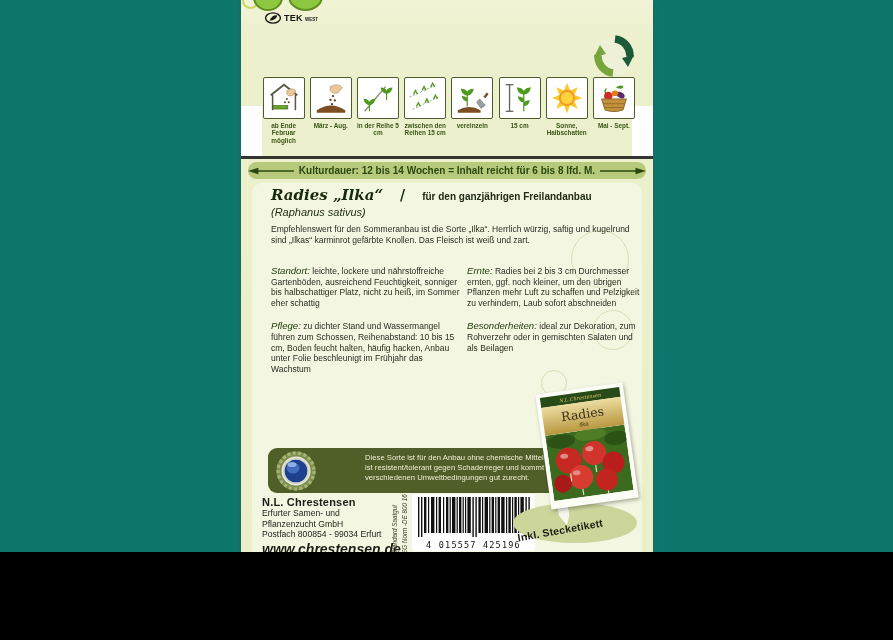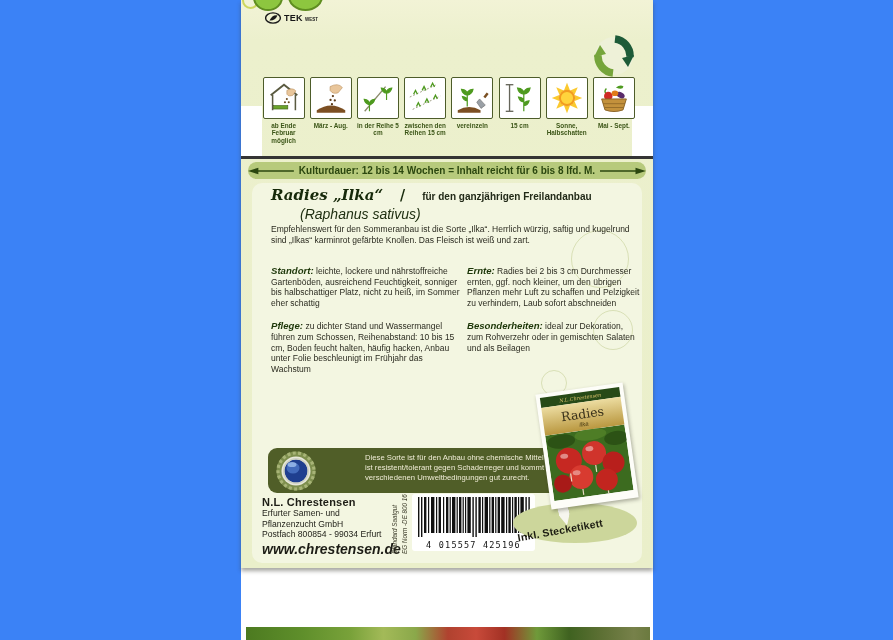--- a/index.html
+++ b/index.html
@@ -1,16 +1,16 @@
 <!DOCTYPE html>
 <html><head>
 <meta charset="utf-8">
 <style>
   html,body{margin:0;padding:0;background:#000;}
-  .stage{position:relative;width:893px;height:640px;background:#3b82f6;overflow:hidden;
+  .stage{position:relative;width:893px;height:552px;background:#0f766e;overflow:hidden;
          font-family:"Liberation Sans",sans-serif;}
   .white-col{position:absolute;left:241px;top:0;width:412px;height:640px;background:#ffffff;}
   .packet{position:absolute;left:241px;top:0;width:412px;height:568px;
           background:linear-gradient(#f2f3d6,#ecf0cd 40px,#eaefca);
           box-shadow:0 3px 4px rgba(60,60,50,.45);}
   .packet *{box-sizing:border-box;}
 
   
   .deco-ring{position:absolute;left:1px;top:-8px;width:17px;height:17px;border:2px solid #cdd75e;border-radius:50%;}
   .deco-blob1{position:absolute;left:12px;top:-16px;width:30px;height:27px;background:#8dc63f;border:2px solid #5f8d20;border-radius:50%;}
@@ -34,28 +34,28 @@
               display:flex;align-items:center;justify-content:center;gap:5px;}
   .kultur-text{font-size:10px;font-weight:bold;color:#2b470f;white-space:nowrap;}
 
   .panel{position:absolute;left:11px;top:183px;width:390px;height:380px;background:#f3f6e1;border-radius:10px;}
   .swirl{position:absolute;border:1.5px solid rgba(165,180,100,.35);border-radius:50%;}
 
   .title-row{position:absolute;left:30px;top:186px;display:flex;align-items:baseline;gap:17px;}
   .title-name{font-family:"DejaVu Serif",serif;font-style:italic;font-weight:bold;font-size:15px;color:#16290a;}
   .title-slash{font-family:"DejaVu Serif",serif;font-weight:bold;font-size:14px;color:#16290a;}
   .title-sub{font-size:10px;font-weight:bold;color:#222a18;}
-  .latin{position:absolute;left:30px;top:206px;font-style:italic;font-size:14px;color:#203012;margin-left:29px;}
+  .latin{position:absolute;left:30px;top:206px;font-style:italic;font-size:11px;color:#203012;}
 
   .intro{position:absolute;left:30px;top:224px;width:368px;font-size:8.5px;line-height:10.8px;color:#2b2b20;}
 
   .col-left{position:absolute;left:30px;top:266px;width:190px;}
   .col-right{position:absolute;left:226px;top:266px;width:174px;}
   .section{margin-bottom:13px;font-size:8.5px;line-height:10.6px;color:#2b2b20;}
-  .sec-head{font-weight:bold;font-style:italic;font-size:9.6px;color:#1c3608;}
+  .sec-head{font-weight:normal;font-style:italic;font-size:9.6px;color:#1c3608;}
 
   .eco-box{position:absolute;left:27px;top:448px;width:362px;height:45px;background:#505e28;border-radius:9px;}
   .eco-text{position:absolute;left:97px;top:5px;width:232px;font-size:7.7px;line-height:10px;color:#efecd6;}
   .eco-emblem{position:absolute;left:3px;top:3px;}
 
   .company{position:absolute;left:21px;top:496px;color:#1d1d16;}
   .company-name{font-weight:bold;font-size:11px;letter-spacing:.2px;}
   .company-line{font-size:8.6px;line-height:10.6px;}
   .company-site{font-size:14px;font-weight:bold;font-style:italic;margin-top:1px;}
 

